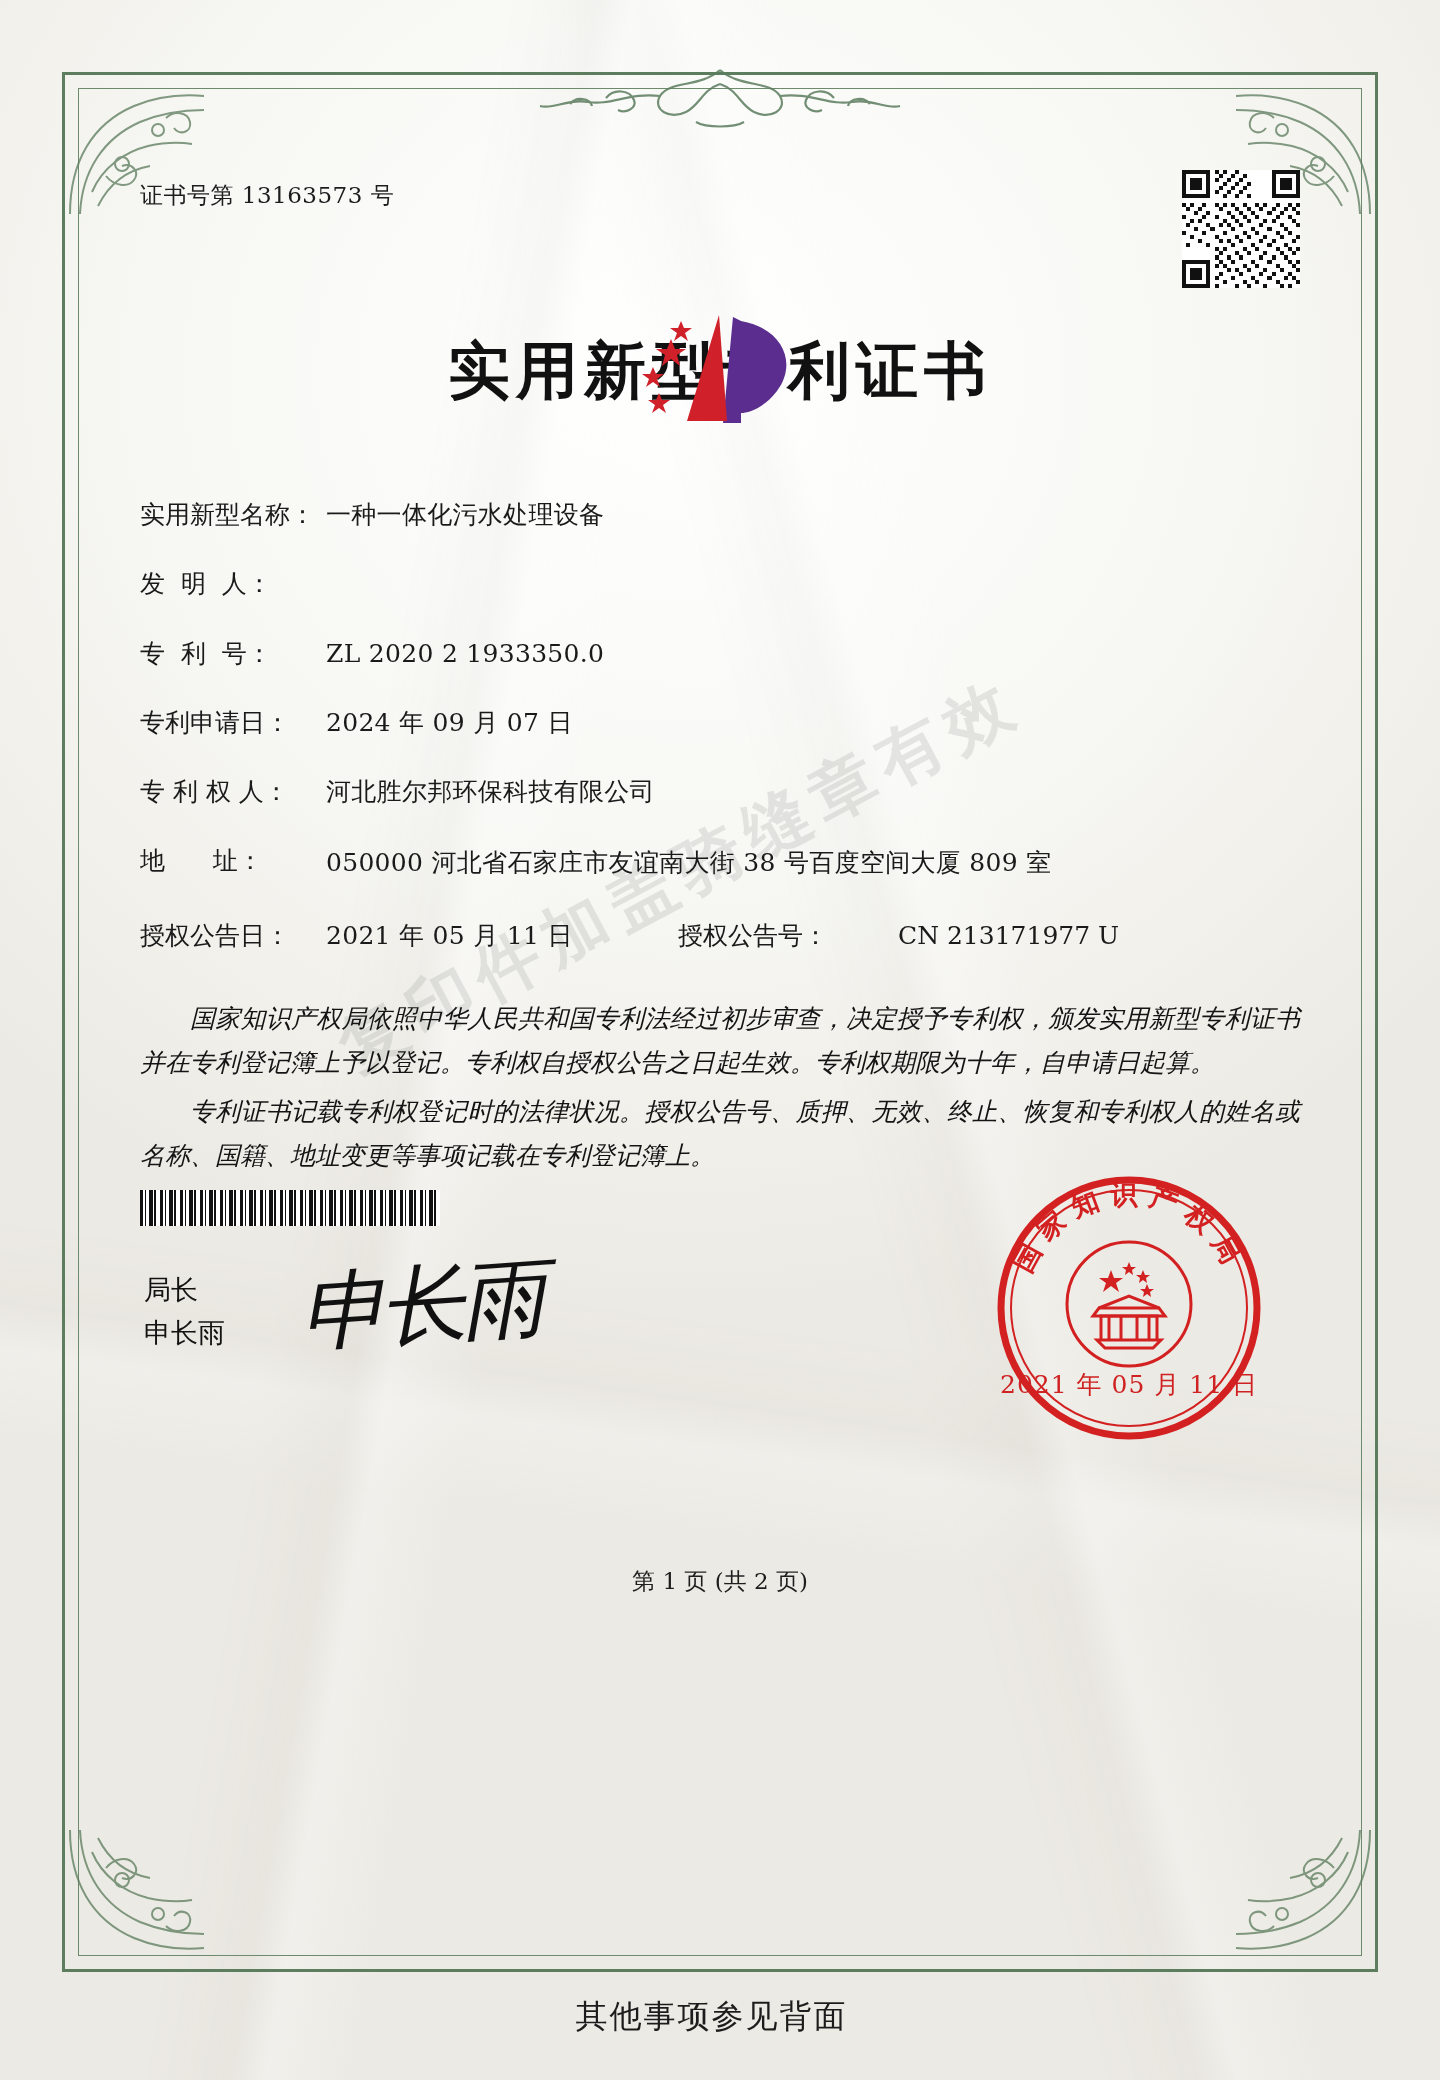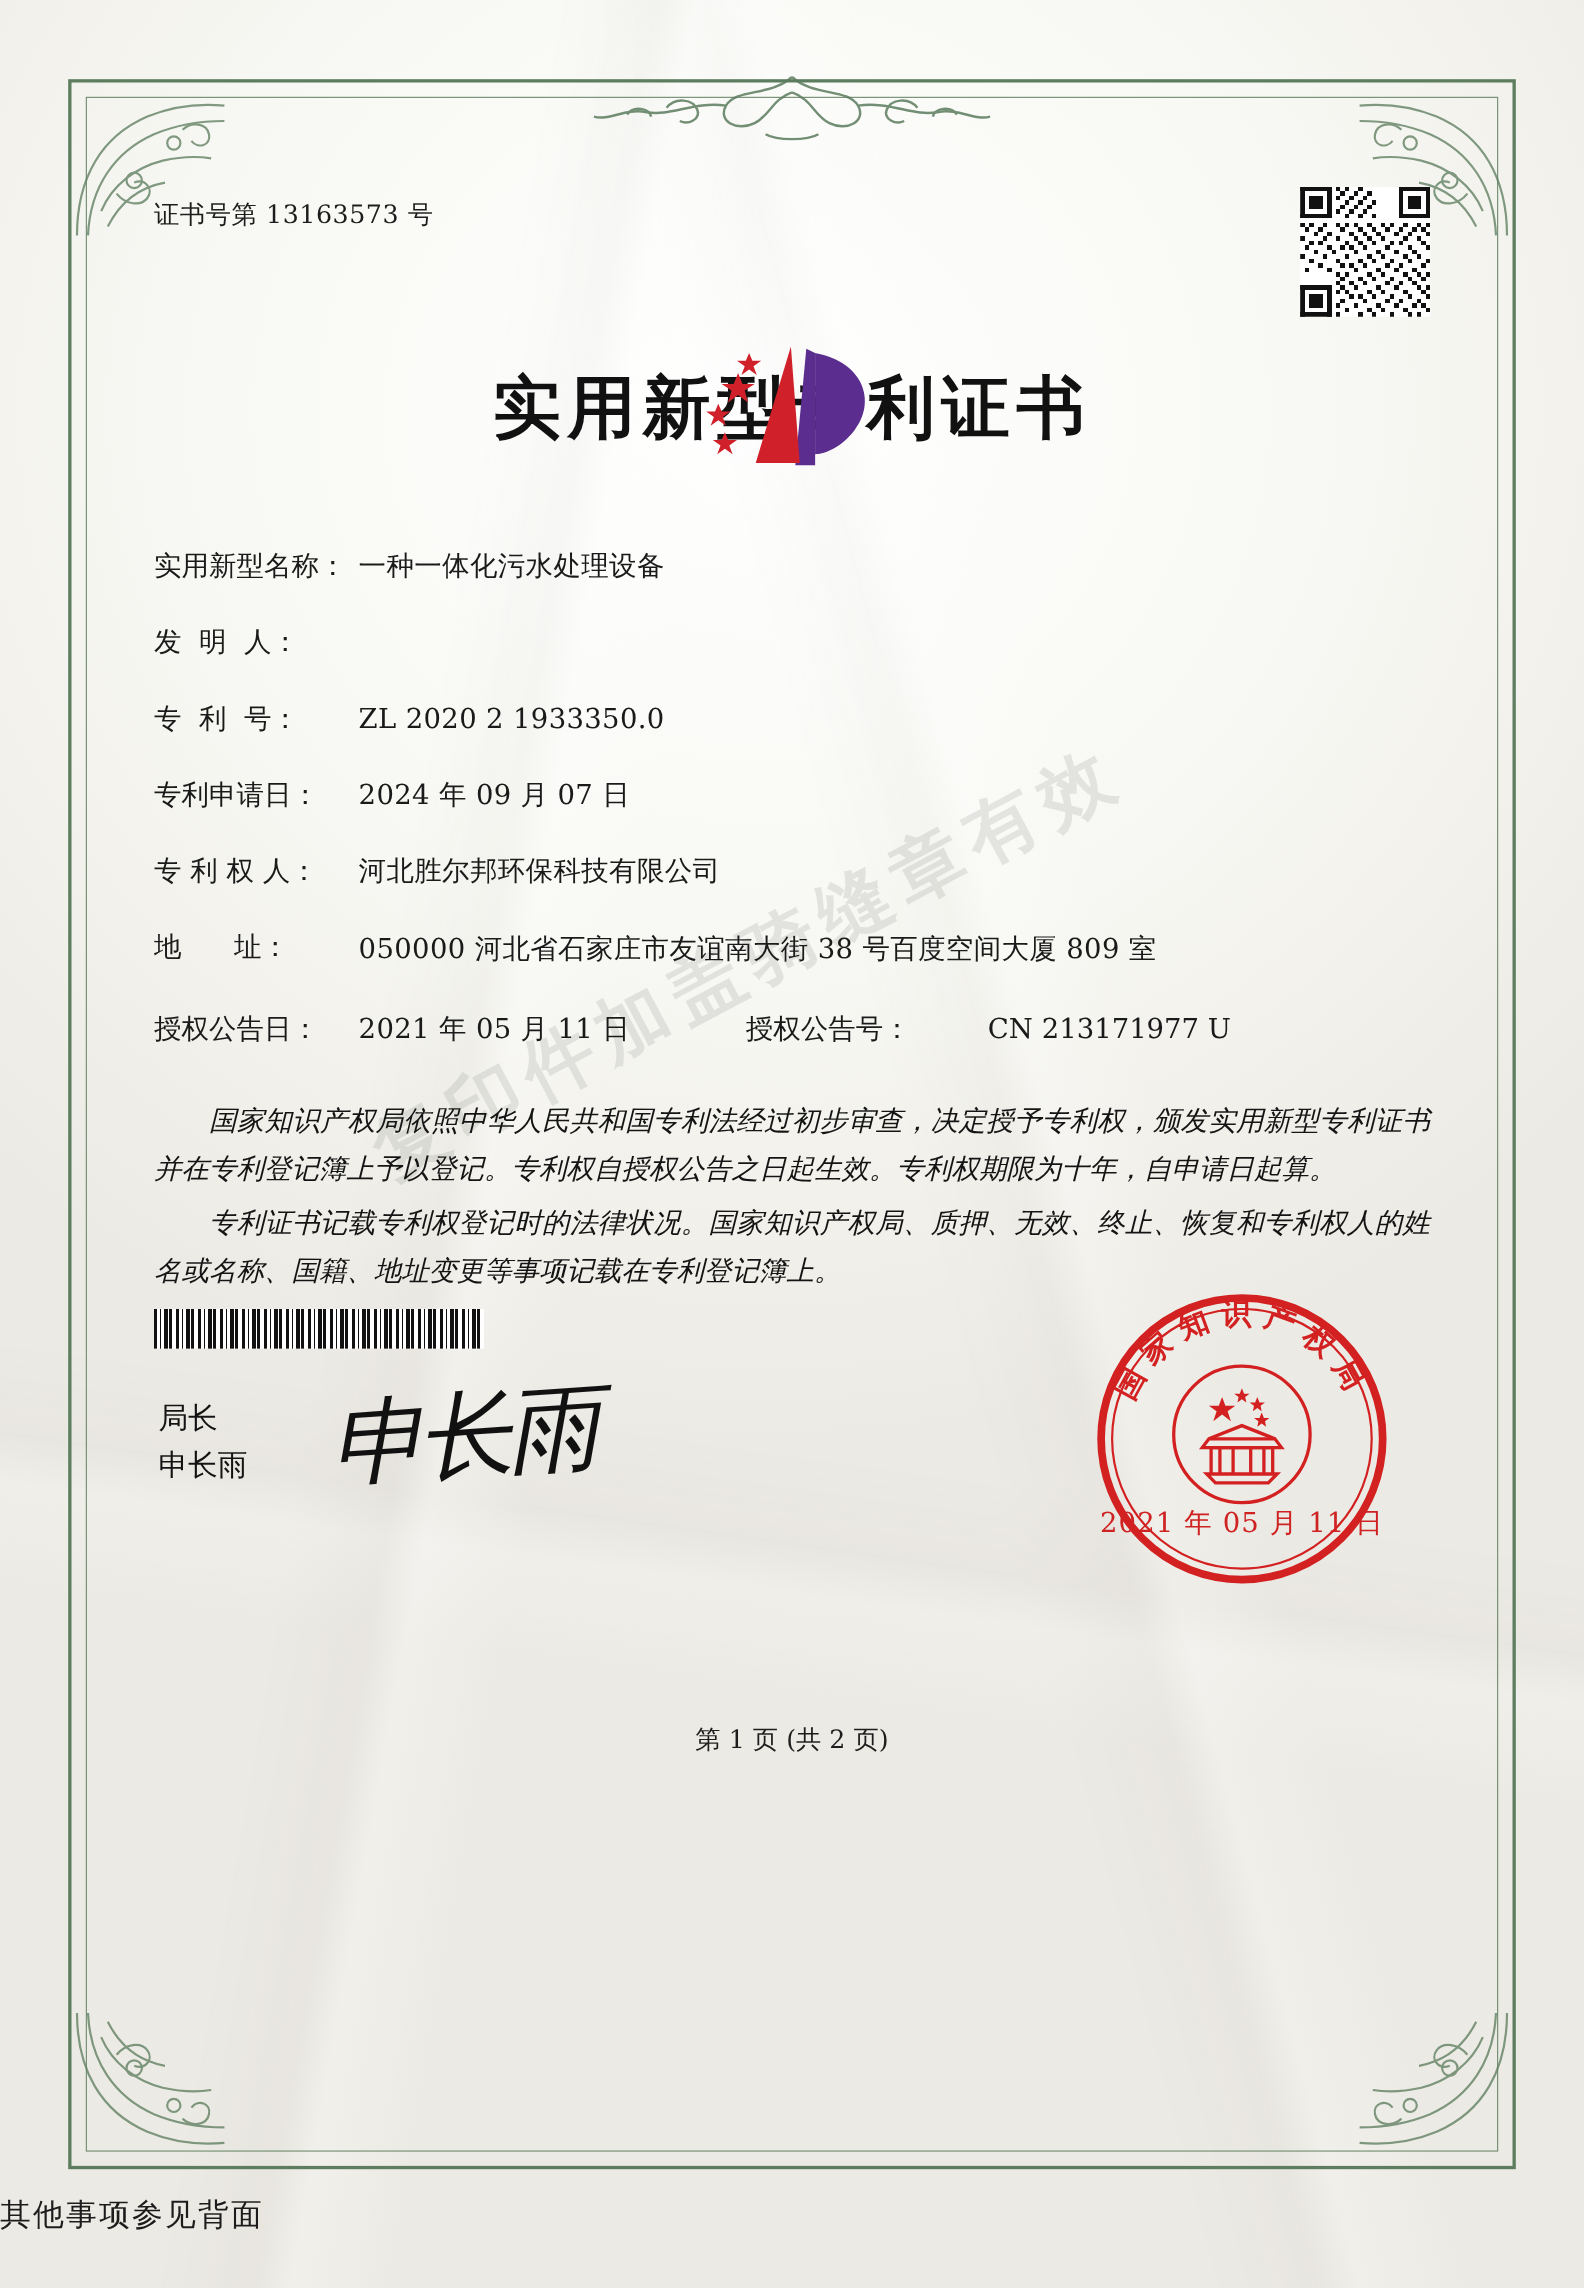--- a/index.html
+++ b/index.html
@@ -211,21 +211,22 @@
     left: 0; right: 0;
     top: 1566px;
     text-align: center;
     font-size: 23px;
     color: #1d1d1d;
   }
   .footer-note {
     position: absolute;
     left: 0; right: 17px;
     top: 1995px;
-    font-size: 28px;
+    text-align: center;
+    font-size: 32px;
     color: #1c1c1c;
     letter-spacing: 2px;
   }
 
   
   .watermark {
     position: absolute;
     left: 300px;
     top: 830px;
     font-size: 66px;
@@ -545,21 +546,21 @@
       <div class="row dual">
         <div class="lbl">授权公告日：</div>
         <div class="val">2021 年 05 月 11 日</div>
         <div class="lbl2">授权公告号：</div>
         <div class="val2">CN 213171977 U</div>
       </div>
     </div>
 
     <div class="paras">
       <p>国家知识产权局依照中华人民共和国专利法经过初步审查，决定授予专利权，颁发实用新型专利证书并在专利登记簿上予以登记。专利权自授权公告之日起生效。专利权期限为十年，自申请日起算。</p>
-      <p>专利证书记载专利权登记时的法律状况。国家知识产权局、质押、无效、终止、恢复和专利权人的姓名或名称、国籍、地址变更等事项记载在专利登记簿上。</p>
+      <p>专利证书记载专利权登记时的法律状况。授权公告号、质押、无效、终止、恢复和专利权人的姓名或名称、国籍、地址变更等事项记载在专利登记簿上。</p>
     </div>
   </div>
 
   <div class="barcode"></div>
 
   <div class="sig-block">
     <div>局长</div>
     <div>申长雨</div>
   </div>
   <div class="sig-script">申长雨</div>

